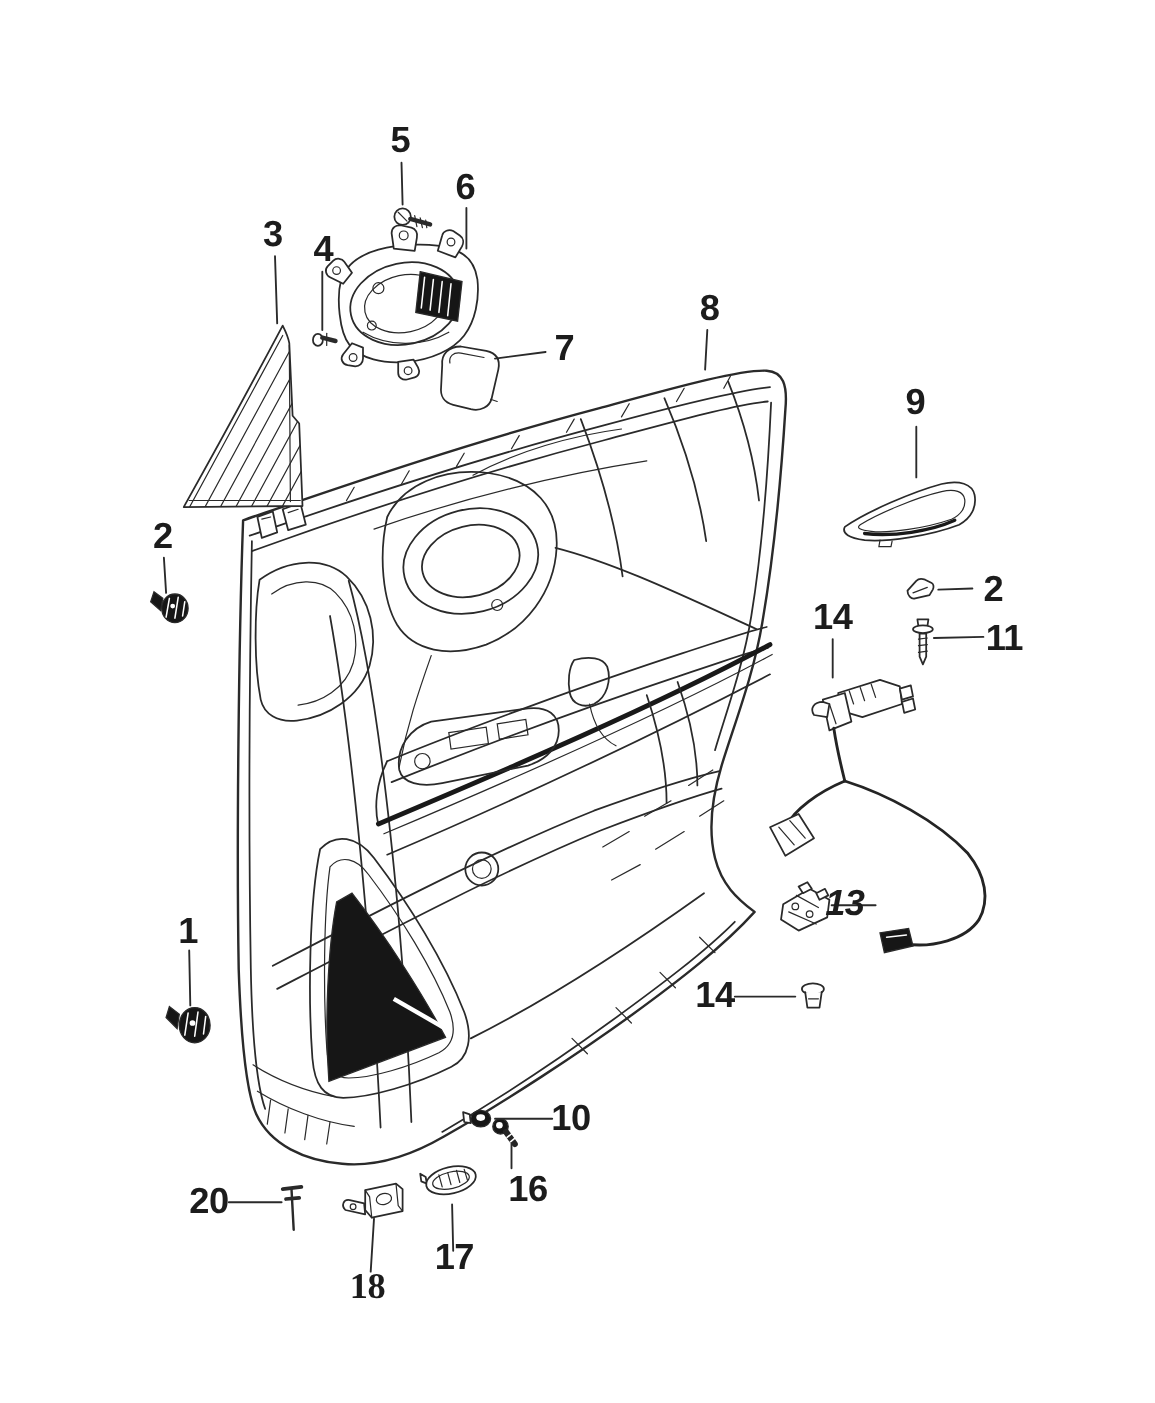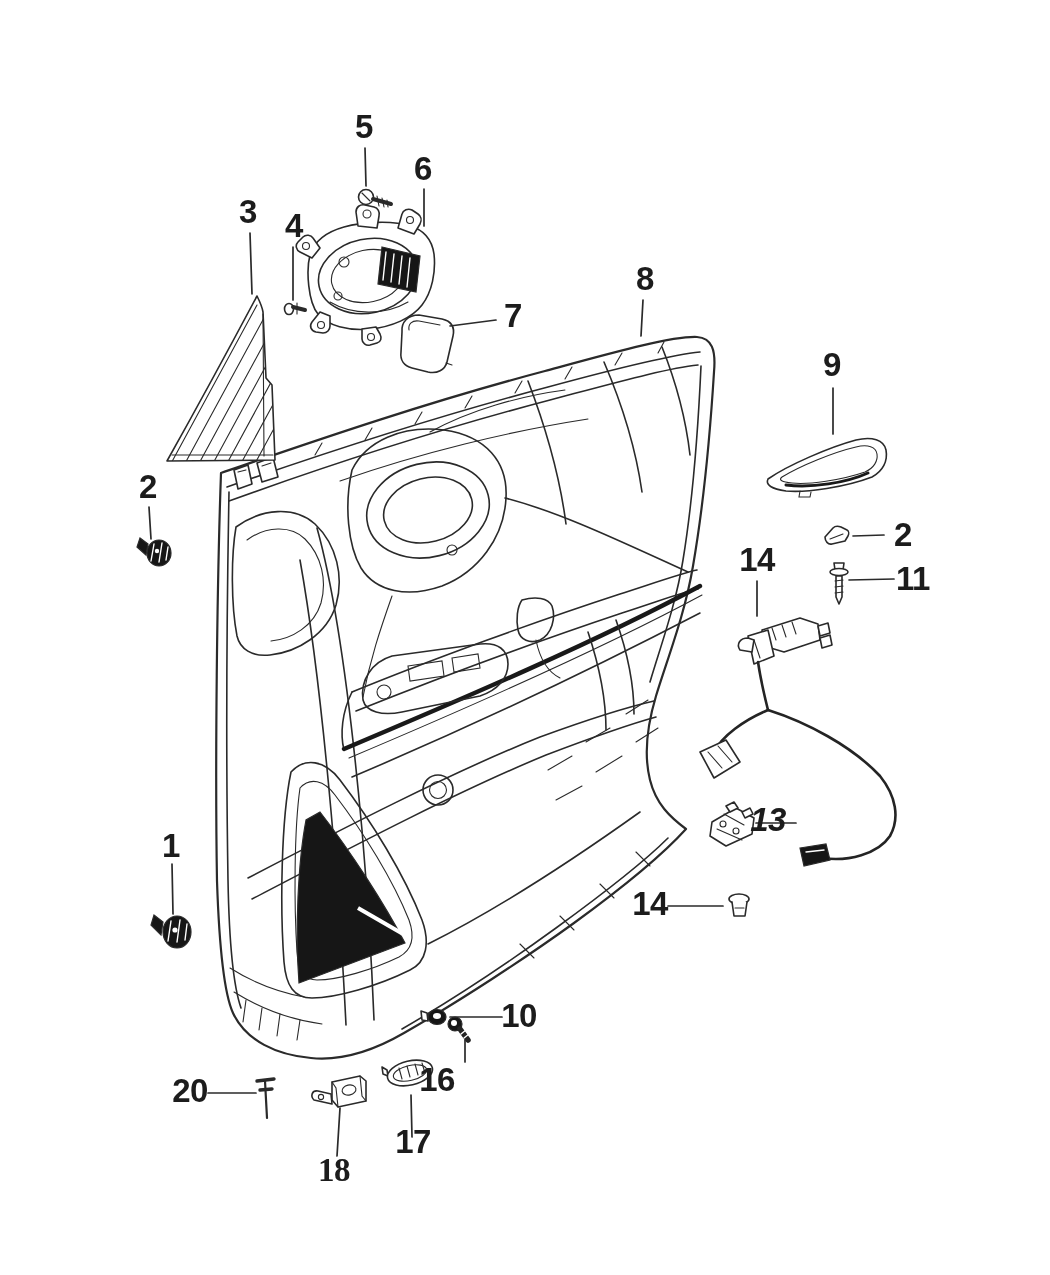--- a/index.html
+++ b/index.html
@@ -402,19 +402,19 @@
       <div class="callout" style="left: 423px; top: 171px;">6</div>
       <div class="callout" style="left: 513px; top: 318px;">7</div>
       <div class="callout" style="left: 645px; top: 281px;">8</div>
       <div class="callout" style="left: 832px; top: 367px;">9</div>
       <div class="callout" style="left: 903px; top: 537px;">2</div>
       <div class="callout" style="left: 913px; top: 581px; text-align: right;">11</div>
       <div class="callout" style="left: 757px; top: 562px;">14</div>
       <div class="callout" style="left: 768px; top: 822px; font-style: italic;">13</div>
       <div class="callout" style="left: 650px; top: 906px;">14</div>
       <div class="callout" style="left: 519px; top: 1018px;">10</div>
-      <div class="callout" style="left: 437px; top: 1082px;">16</div>
+      <div class="callout" style="left: 480px; top: 1082px;">16</div>
       <div class="callout" style="left: 413px; top: 1144px;">17</div>
       <div class="callout" style="left: 334px; top: 1172px; font-family: Liberation Serif, serif;">18</div>
       <div class="callout" style="left: 190px; top: 1093px;">20</div>
     </div>
 
 </div>
 
 </body></html>

